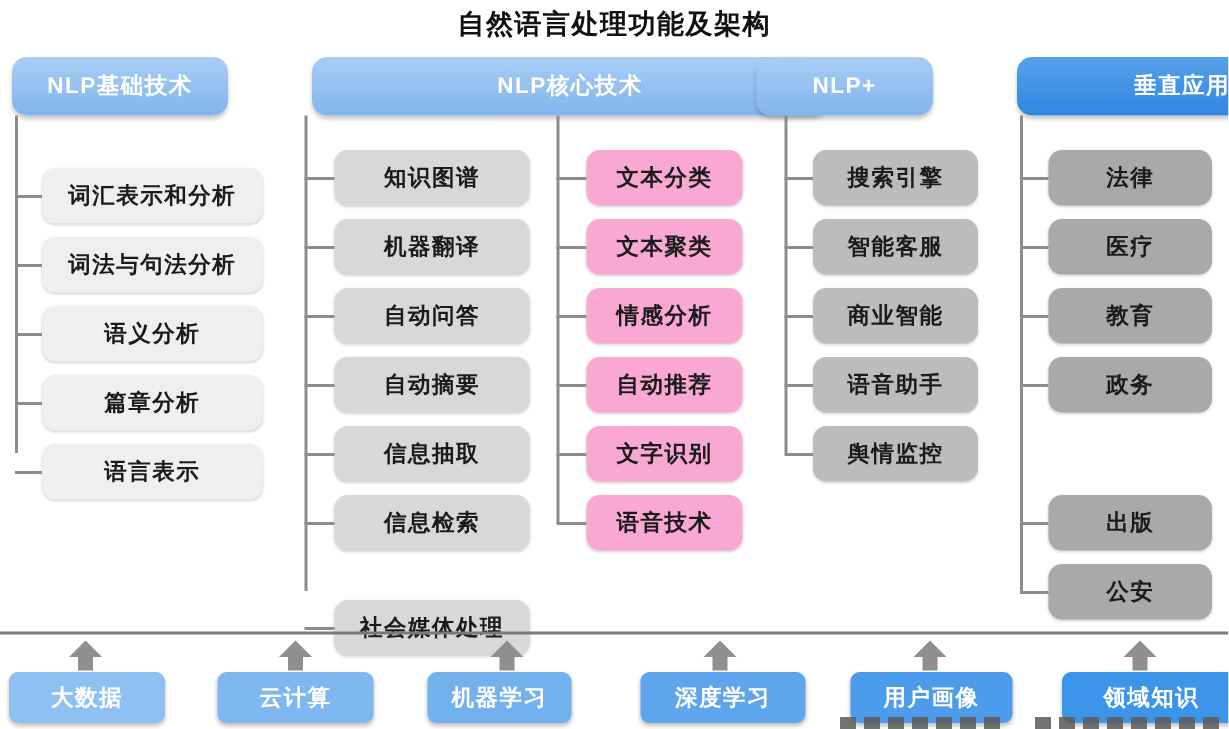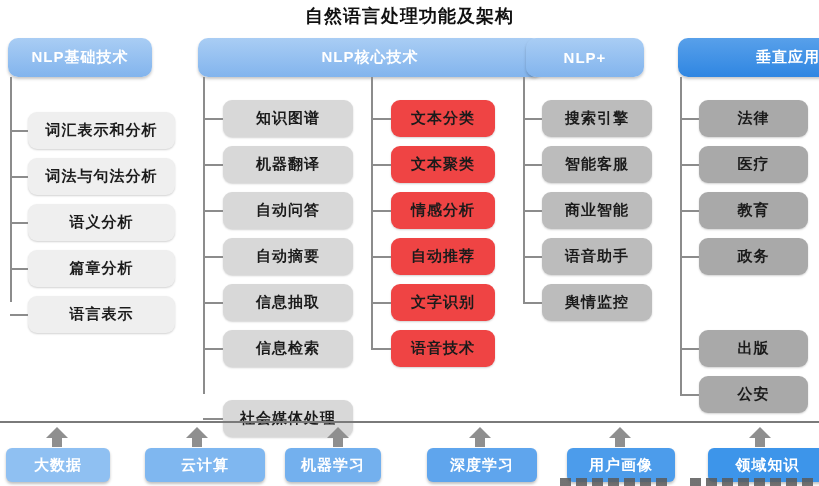--- a/index.html
+++ b/index.html
@@ -14,22 +14,22 @@
   
   .hdr{
     position:absolute;top:38px;height:39px;border-radius:10px;
     display:flex;align-items:center;justify-content:center;
     color:#fff;font-size:15px;font-weight:600;letter-spacing:1px;
     background:linear-gradient(180deg,#a9cdf4 0%,#82b4ed 100%);
     box-shadow:0 2px 3px rgba(0,0,0,0.22);
   }
   .hdr.strong{background:linear-gradient(180deg,#58a0ea 0%,#2f86e2 100%);padding-left:45px;}
   .hdr1{left:8px;width:144px;}
-  .hdr2{left:198px;width:344px;}
-  .hdr3{left:526px;width:118px;}
+  .hdr2{left:208px;width:344px;}
+  .hdr3{left:504px;width:118px;}
   .hdr4{left:678px;width:130px;}
   
   .vline{position:absolute;width:2px;background:#8c8c8c;top:77px;}
   .vl1{left:10px;height:225px;}
   .vl2a{left:203px;height:317px;}
   .vl2b{left:371px;height:271px;}
   .vl3{left:523px;height:225px;}
   .vl4{left:680px;height:317px;}
   
   .node{
@@ -38,21 +38,21 @@
     font-size:15px;font-weight:600;color:#1b1b1b;letter-spacing:1px;
     box-shadow:0 1px 2px rgba(0,0,0,0.18);
   }
   .node::before{
     content:'';position:absolute;top:50%;margin-top:-1px;height:2px;background:#8c8c8c;
   }
   .c1{left:28px;width:147px;background:#efefef;margin-top:12px;}
   .c1::before{left:-18px;width:18px;}
   .c2l{left:223px;width:130px;background:#d8d8d8;}
   .c2l::before{left:-20px;width:20px;}
-  .c2r{left:391px;width:104px;background:#ef4444;}
+  .c2r{left:391px;width:104px;background:#f9a8d4;}
   .c2r::before{left:-20px;width:20px;}
   .c3{left:542px;width:110px;background:#bcbcbc;}
   .c3::before{left:-19px;width:19px;}
   .c4{left:699px;width:109px;background:#a9a9a9;}
   .c4::before{left:-19px;width:19px;}
   
   .hline{position:absolute;left:0;top:421px;width:819px;height:2px;background:#7a7a7a;}
   .up-arrow{
     position:absolute;top:427px;width:0;height:0;
     border-left:11px solid transparent;border-right:11px solid transparent;
@@ -127,21 +127,21 @@
   <div class="hline"></div>
 
   <div class="up-arrow" style="left:46px"></div>
   <div class="up-arrow" style="left:186px"></div>
   <div class="up-arrow" style="left:327px"></div>
   <div class="up-arrow" style="left:469px"></div>
   <div class="up-arrow" style="left:609px"></div>
   <div class="up-arrow" style="left:749px"></div>
 
   <div class="fbox" style="left: 6px; width: 104px; background: rgb(143, 192, 242);">大数据</div>
-  <div class="fbox" style="left: 145px; width: 120px; background: rgb(127, 183, 240);">云计算</div>
+  <div class="fbox" style="left: 145px; width: 104px; background: rgb(127, 183, 240);">云计算</div>
   <div class="fbox" style="left: 285px; width: 96px; background: rgb(115, 176, 238);">机器学习</div>
   <div class="fbox" style="left: 427px; width: 110px; background: rgb(95, 165, 237);">深度学习</div>
   <div class="fbox" style="left: 567px; width: 108px; background: rgb(76, 156, 235);">用户画像</div>
   <div class="fbox" style="left: 708px; width: 119px; background: rgb(61, 149, 234);">领域知识</div>
 
   <div class="wm" style="left:560px;width:112px"></div>
   <div class="wm" style="left:690px;width:125px"></div>
 
 </div>
 

